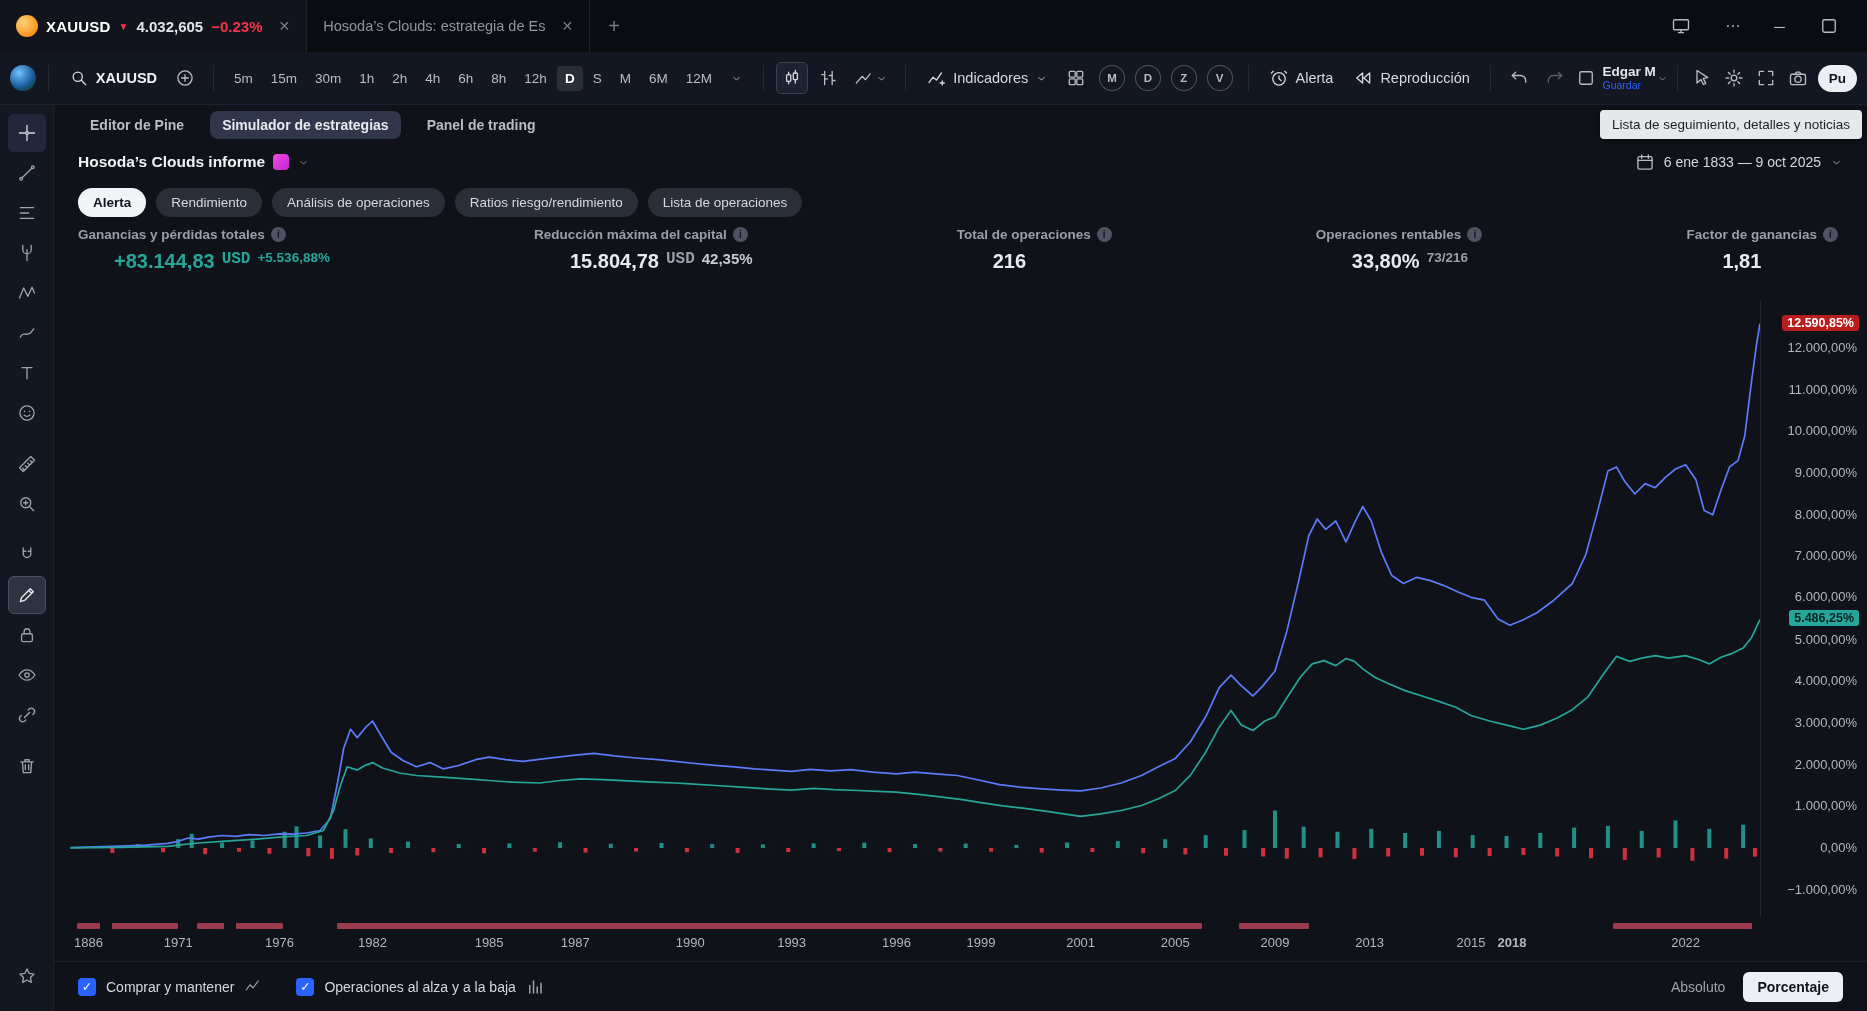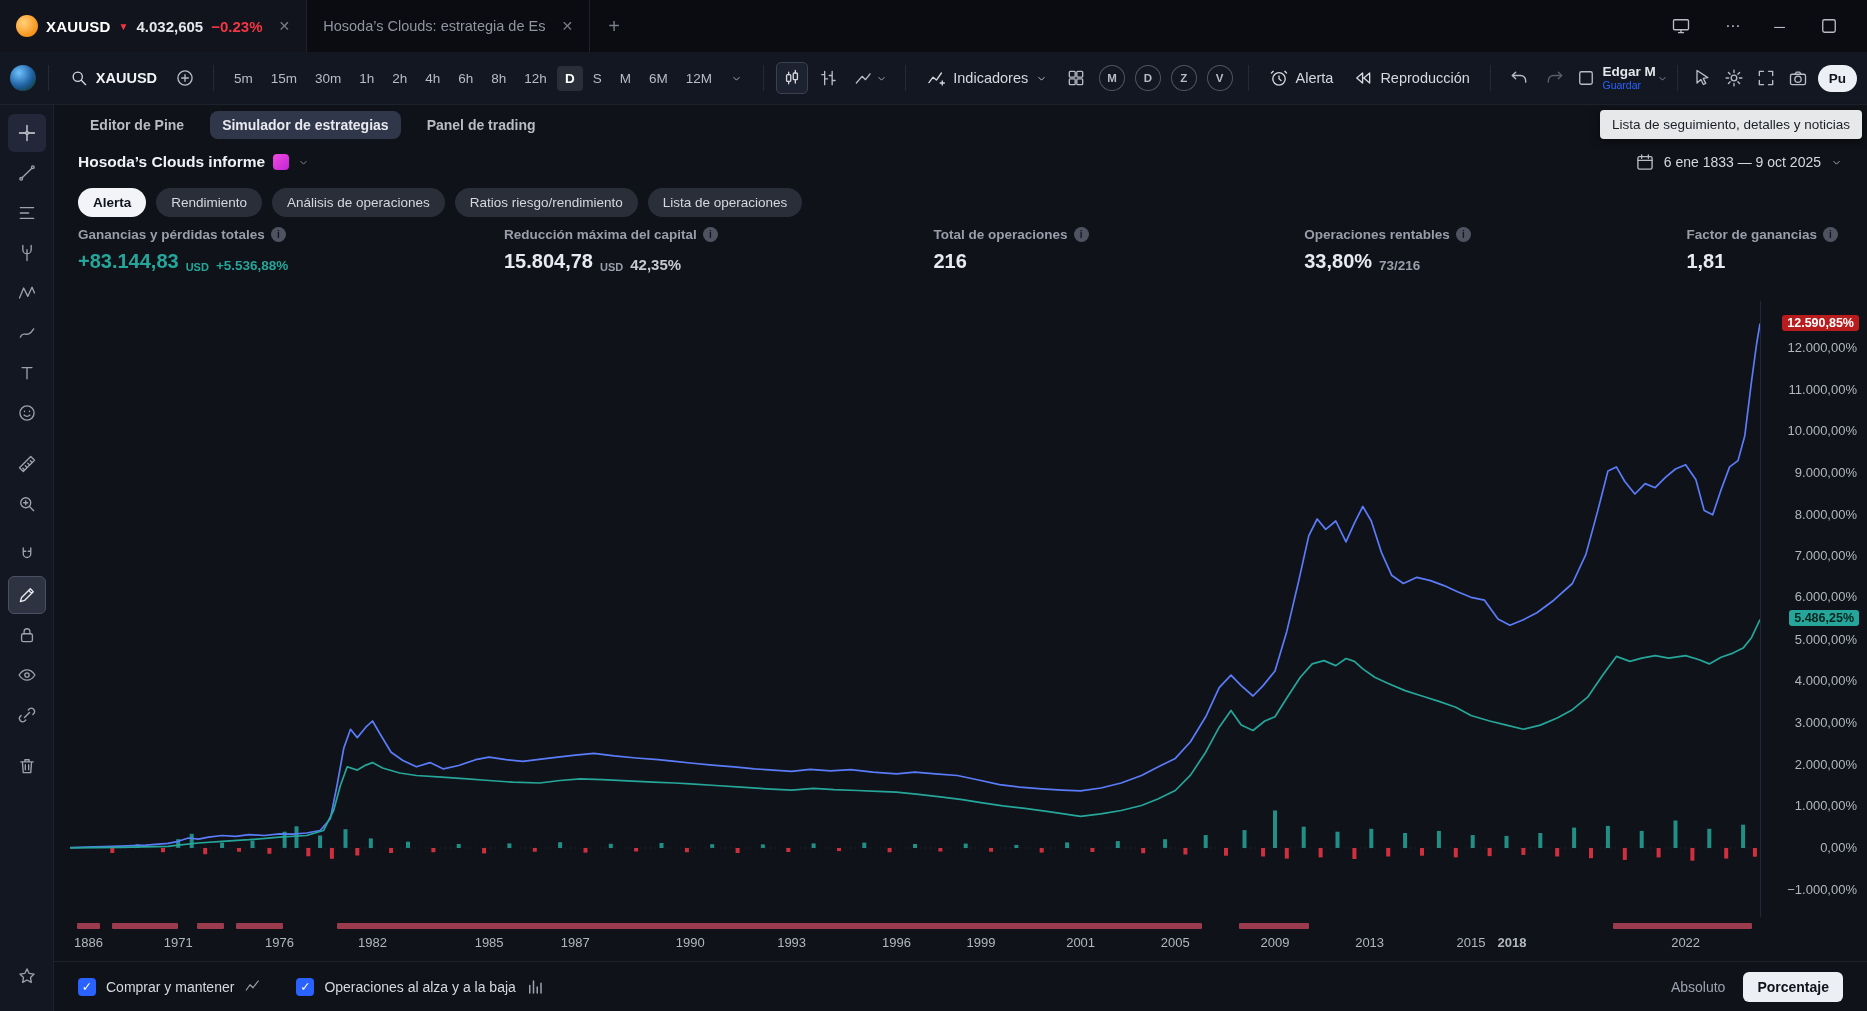--- a/index.html
+++ b/index.html
@@ -74,22 +74,22 @@
   .date-range .ic{color:#b9bcc5;}
 
   .report-tabs{position:absolute;left:24px;top:80px;height:34px;display:flex;align-items:center;gap:10px;}
   .rtab{padding:7px 15px;border-radius:17px;background:#2a2e39;color:#d6d8de;font-size:13.5px;cursor:pointer;}
   .rtab.active{background:#f2f4f7;color:#11141c;font-weight:600;}
 
   .stats-row{position:absolute;left:24px;top:122px;width:1760px;display:flex;justify-content:space-between;}
   .stat{display:flex;flex-direction:column;gap:8px;}
   .s-label{display:flex;align-items:center;gap:6px;font-size:13.5px;font-weight:600;color:#9a9eab;}
   .info{width:15px;height:15px;border-radius:50%;background:#4f5361;color:#131722;font-size:10px;font-weight:700;display:inline-flex;align-items:center;justify-content:center;font-style:normal;cursor:pointer;}
-  .s-val{font-size:20px;font-weight:600;color:#e8eaef;display:flex;align-items:flex-end;gap:7px;}
-  .s-val .u{font-size:11px;color:#9a9eab;font-weight:600;}
+  .s-val{font-size:20px;font-weight:600;color:#e8eaef;display:flex;align-items:flex-start;gap:7px;margin-left:36px;}
+  .s-val .u{font-size:16px;color:#9a9eab;font-weight:600;font-family:Liberation Mono, monospace;}
   .s-val .e{font-size:13.5px;color:#c6c9d1;font-weight:600;}
   .s-val .e.big{font-size:15px;}
   .s-val.green .v,.s-val.green .u,.s-val.green .e{color:#26a69a;}
   .s-val .e.dim{color:#9a9eab;}
 
   .plot{position:absolute;left:16px;top:196px;width:1690px;height:616px;}
   .plot svg{display:block;width:1690px;height:616px;}
   .y-axis{position:absolute;left:1706px;top:196px;width:106px;height:616px;border-left:1px solid #232838;}
   .ytick{position:absolute;right:10px;font-size:13px;color:#b2b6c0;}
   .ybadge{position:absolute;right:8px;font-size:12.5px;font-weight:600;padding:1px 5px;border-radius:3px;}

